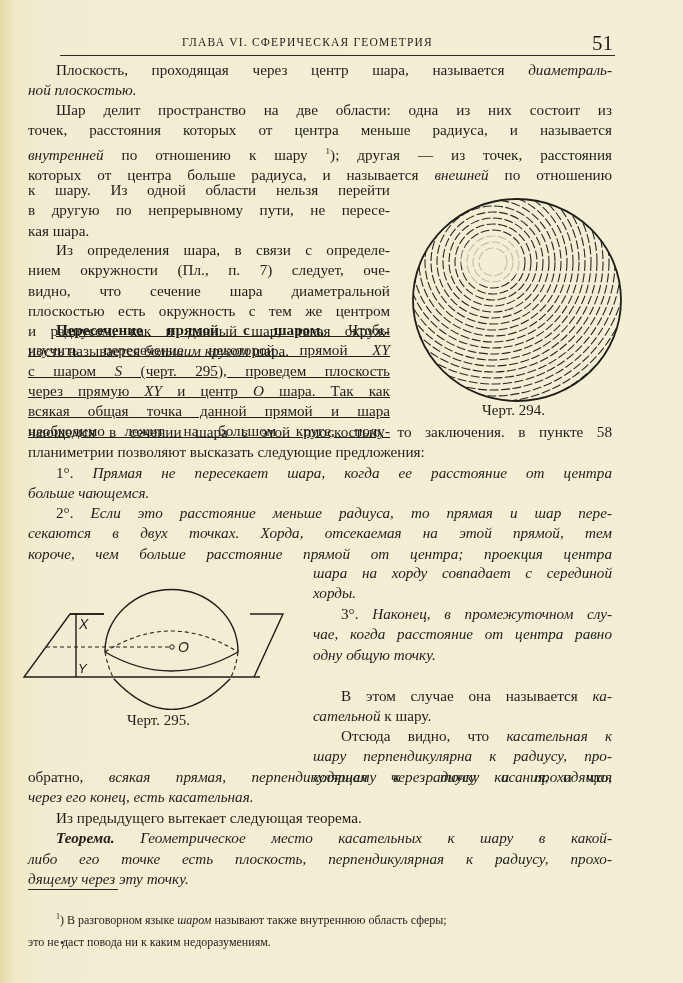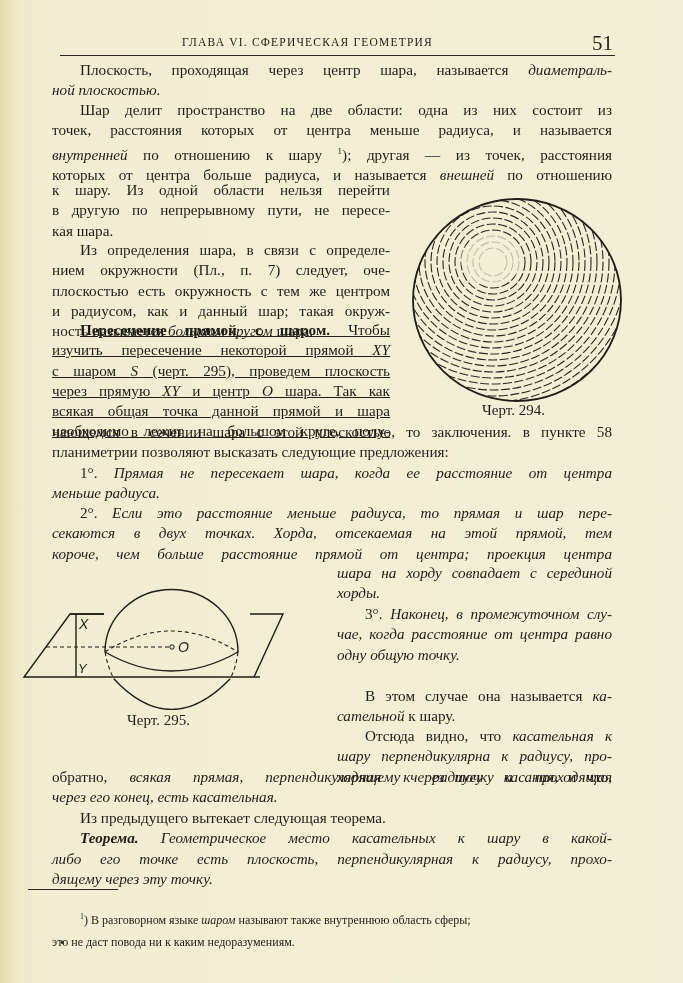--- a/index.html
+++ b/index.html
@@ -16,21 +16,21 @@
     border-bottom: 1.6px solid #2a2822;
   }
   .running-head .title {
     position: absolute; left: 0; right: 60px; top: 3px; text-align: center;
     font-size: 11.5px; letter-spacing: 1.2px;
   }
   .running-head .num {
     position: absolute; right: 2px; top: -2px; font-size: 21px;
   }
   .txt { position: absolute; font-size: 15.2px; line-height: 20.3px; }
-  .line { white-space: nowrap; display: block; text-align: justify; text-align-last: justify; margin-left: 24px; }
+  .line { white-space: nowrap; display: block; text-align: justify; text-align-last: justify; }
   .line.last { text-align-last: left; }
   .ind { text-indent: 28px; }
   i, .it { font-style: italic; }
   b { font-weight: bold; }
   .caption { position: absolute; font-size: 15px; }
   .footnote-rule { position: absolute; left: 28px; top: 889px; width: 90px; border-top: 1.2px solid #2a2822; }
   .foot { position: absolute; left: 28px; top: 906px; width: 590px; font-size: 12px; line-height: 22px; }
   .foot .line { text-align: left; text-align-last: left; }
   .dot { position: absolute; left: 60px; top: 936px; font-size: 12px; }
   svg { position: absolute; }
@@ -58,41 +58,42 @@
   </div>
   <div class="txt" style="left:28px; top:192px; width:362px;" data-name="paragraph-regions-cont">
     <span class="line" data-name="text-line">к шару. Из одной области нельзя перейти</span>
     <span class="line" data-name="text-line">в другую по непрерывному пути, не пересе-</span>
     <span class="line last" data-name="text-line">кая шара.</span>
   </div>
 
   <div class="txt" style="left:28px; top:254px; width:362px;font-family:Liberation Serif, serif;" data-name="paragraph-great-circle">
     <span class="line ind" data-name="text-line">Из определения шара, в связи с определе-</span>
     <span class="line" data-name="text-line">нием окружности (Пл., п. 7) следует, оче-</span>
+    <span class="line" data-name="text-line">видно, что сечение шара диаметральной</span>
     <span class="line" data-name="text-line">плоскостью есть окружность с тем же центром</span>
     <span class="line" data-name="text-line">и радиусом, как и данный шар; такая окруж-</span>
     <span class="line last"><span data-name="text">ность называется </span><i data-name="term-italic">большим кругом</i><span data-name="text"> шара.</span></span>
   </div>
 
   <div class="txt" style="left:28px; top:377px; width:362px;text-decoration:underline;" data-name="paragraph-line-intersection">
     <span class="line ind"><b data-name="section-heading">Пересечение прямой с шаром.</b><span data-name="text"> Чтобы</span></span>
     <span class="line"><span data-name="text">изучить пересечение некоторой прямой </span><i data-name="math-var">XY</i></span>
     <span class="line"><span data-name="text">с шаром </span><i data-name="math-var">S</i><span data-name="text"> (черт. 295), проведем плоскость</span></span>
     <span class="line"><span data-name="text">через прямую </span><i data-name="math-var">XY</i><span data-name="text"> и центр </span><i data-name="math-var">O</i><span data-name="text"> шара. Так как</span></span>
     <span class="line" data-name="text-line">всякая общая точка данной прямой и шара</span>
     <span class="line" data-name="text-line">необходимо лежит на большом круге, полу-</span>
   </div>
   <div class="txt" style="left:28px; top:499px; width:584px;" data-name="paragraph-line-intersection-cont">
     <span class="line" data-name="text-line">чающемся в сечении шара с этой плоскостью, то заключения. в пункте 58</span>
     <span class="line last" data-name="text-line">планиметрии позволяют высказать следующие предложения:</span>
   </div>
 
   <div class="txt" style="left:28px; top:540px; width:584px;" data-name="proposition-1">
     <span class="line ind"><span data-name="item-number">1°.</span><i data-name="text"> Прямая не пересекает шара, когда ее расстояние от центра</i></span>
-    <span class="line last it" data-name="text-line">меньше радиуса.</span>
+    <span class="line last it" data-name="text-line">больше чающемся.</span>
   </div>
   <div class="txt" style="left:28px; top:581px; width:584px;" data-name="proposition-2">
     <span class="line ind"><span data-name="item-number">2°.</span><i data-name="text"> Если это расстояние меньше радиуса, то прямая и шар пере-</i></span>
     <span class="line it" data-name="text-line">секаются в двух точках. Хорда, отсекаемая на этой прямой, тем</span>
     <span class="line it" data-name="text-line">короче, чем больше расстояние прямой от центра; проекция центра</span>
   </div>
   <div class="txt" style="left:313px; top:642px; width:299px;" data-name="proposition-2-cont">
     <span class="line it" data-name="text-line">шара на хорду совпадает с серединой</span>
     <span class="line last it" data-name="text-line">хорды.</span>
   </div>

